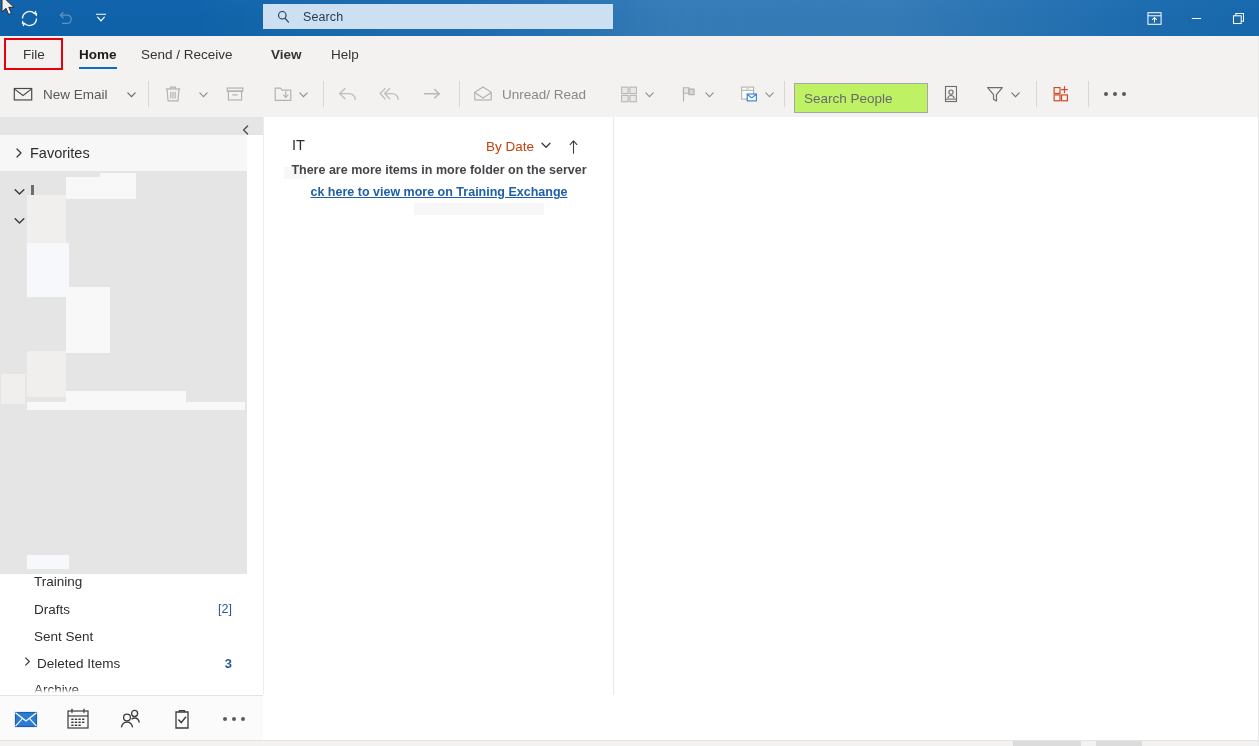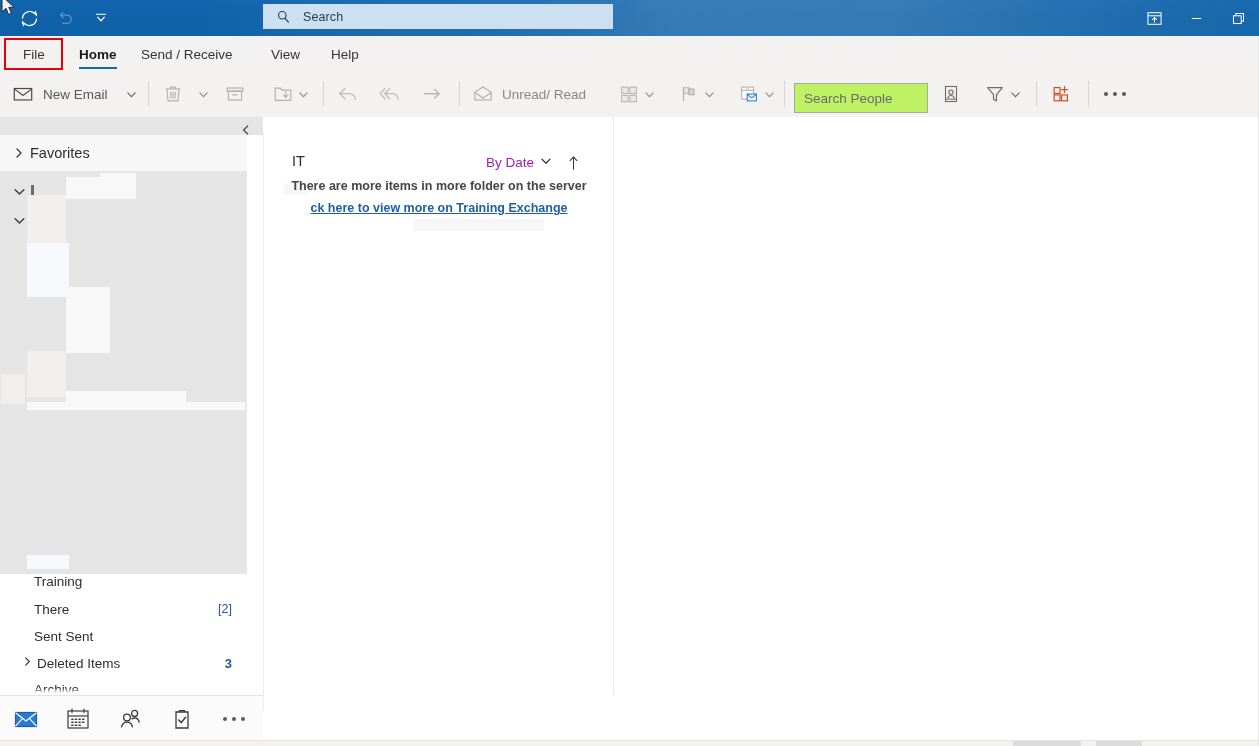--- a/index.html
+++ b/index.html
@@ -273,21 +273,21 @@
   .fl-fade-bot {
     position: absolute;
     left: 0; bottom: 0; width: 263px; height: 8px;
     background: linear-gradient(0deg,#ffffff 35%, rgba(255,255,255,0) 100%);
     pointer-events:none;
   }
 
   
   .msglist {
     position: absolute;
-    left: 263px; top: 16px;
+    left: 263px; top: 0;
     width: 350px; height: 578px;
     background: #ffffff;
     border-left: 1px solid #ededed;
     box-sizing: border-box;
   }
   .ml-head {
     position: absolute;
     left: 0; top: 20px;
     width: 350px; height: 28px;
   }
@@ -295,21 +295,21 @@
     position: absolute;
     left: 28px; top: 0;
     font-size: 14.5px;
     color: #2b2b2b;
   }
   .ml-sort {
     position: absolute;
     right: 62px; top: 2px;
     display: flex; align-items: center; gap: 6px;
     font-size: 13.5px;
-    color: #a21caf;
+    color: #c2410c;
   }
   .ml-arrow {
     position: absolute;
     right: 32px; top: 0;
     width: 18px; height: 20px;
     display:flex; align-items:center; justify-content:center;
   }
   .ml-more {
     position: absolute;
     left: 0; top: 46px;
@@ -441,21 +441,21 @@
         <polyline points="7.5,7.5 7.5,4.5 17.5,4.5 17.5,14.5 14.5,14.5"></polyline>
       </svg>
     </div>
   </div>
 </div>
 
 <div class="tabstrip">
   <div class="tab" style="left:14px;">File</div>
   <div class="tab active" style="left:70px;">Home</div>
   <div class="tab" style="left:132px;">Send / Receive</div>
-  <div class="tab" style="left:262px;">View</div>
+  <div class="tab" style="left:262px;font-weight:bold;">View</div>
   <div class="tab" style="left:322px;">Help</div>
 </div>
 <div class="file-highlight"></div>
 
 <div class="ribbon">
 
   <div class="rb-item" style="left:12px;">
     <span class="rb-ico">
       <svg width="22" height="22" viewBox="0 0 24 24" fill="none" stroke="#4a4a4a" stroke-width="1.3">
         <rect x="2.5" y="6" width="19" height="12.5"></rect>
@@ -724,21 +724,21 @@
     <div class="fp-white-band"></div>
 
     <div class="folderlist">
       <div class="fl-fade-top"></div>
 
       <div class="fl-item clipped-top">
         <span class="fl-name indent">Training</span>
       </div>
 
       <div class="fl-item">
-        <span class="fl-name indent">There</span>
+        <span class="fl-name indent">Drafts</span>
         <span class="fl-count">[2]</span>
       </div>
 
       <div class="fl-item">
         <span class="fl-name indent">Sent Sent</span>
       </div>
 
       <div class="fl-item">
         <span class="fl-chev">
           <svg width="11" height="11" viewBox="0 0 12 12" fill="none" stroke="#3a3a3a" stroke-width="1.3" stroke-linecap="round" stroke-linejoin="round">

